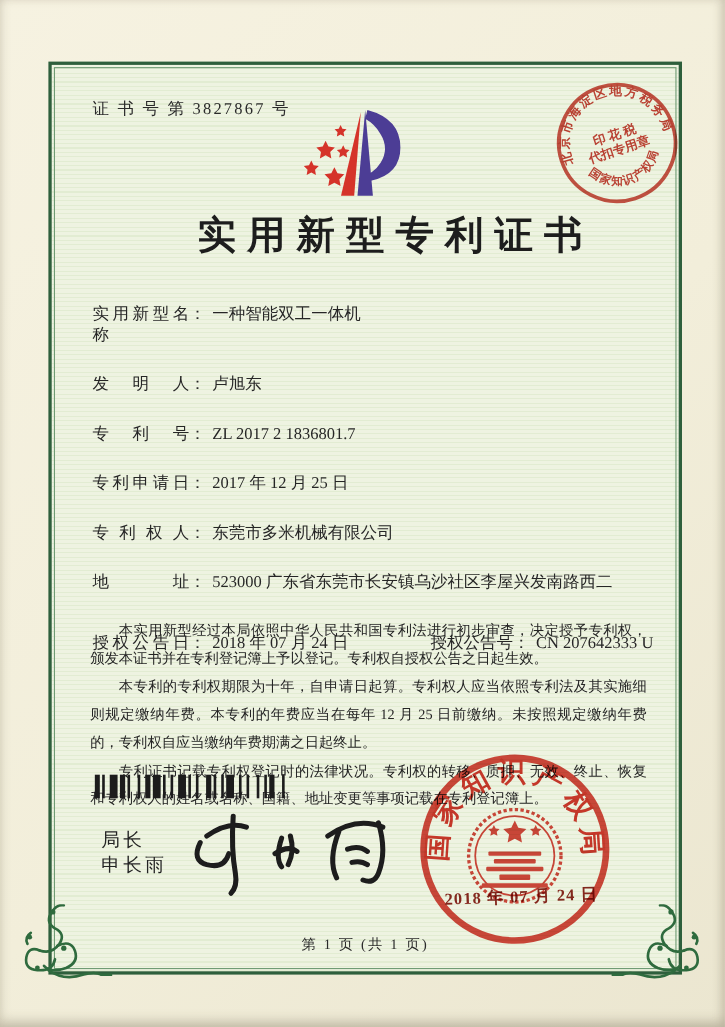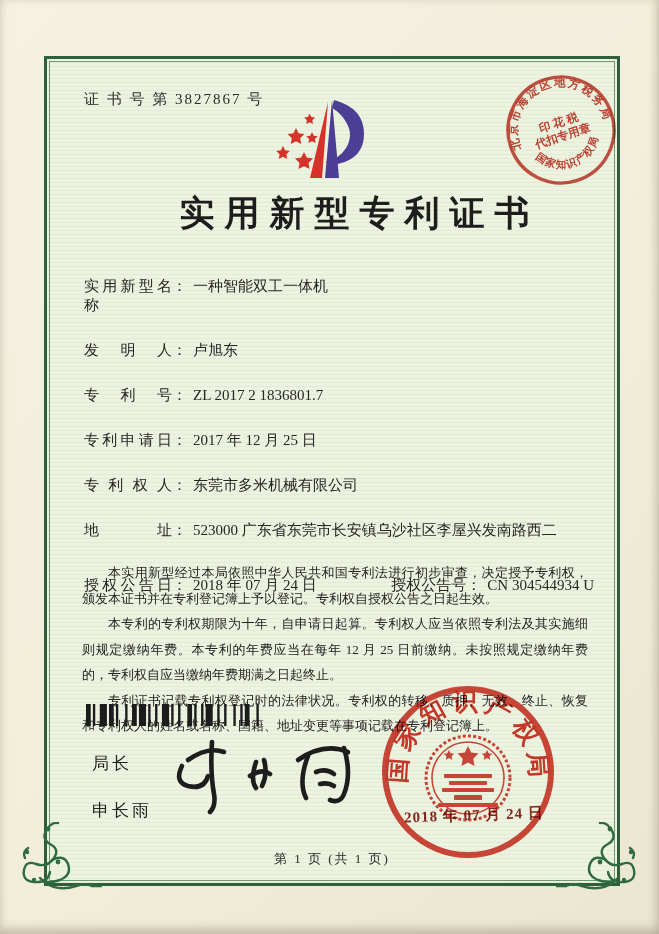--- a/index.html
+++ b/index.html
@@ -50,21 +50,21 @@
   
   .paras{
     position:absolute;left:82px;top:560px;width:506px;
     font-size:13px;line-height:25.5px;color:#242424;text-align:justify;
   }
   .paras p{margin:0;text-indent:2em;}
   
   .barcode{position:absolute;left:86px;top:704px;width:178px;height:22px;}
   
   .signer{position:absolute;left:92px;top:752px;font-size:17px;color:#232323;letter-spacing:3px;}
-  .signer div{margin-bottom:24px;}
+  .signer div{margin-bottom:0;}
   .signature{position:absolute;left:160px;top:732px;width:210px;height:86px;z-index:4;}
   
   .seal{position:absolute;left:378px;top:682px;width:180px;height:180px;mix-blend-mode:multiply;z-index:3;}
   .seal-date{
     position:absolute;left:386px;top:806px;width:176px;text-align:center;z-index:5;
     font-size:15px;font-weight:bold;color:#8f2a22;letter-spacing:1px;transform:rotate(-2deg);
     mix-blend-mode:multiply;
   }
   
   .tax-stamp{position:absolute;left:503px;top:72px;width:116px;height:116px;transform:rotate(-18deg);mix-blend-mode:multiply;z-index:3;}
@@ -169,21 +169,21 @@
     </div>
     <div class="frow grant-row">
       <div class="grant-right">
         <span class="flabel">授权公告日</span>
           <span class="colon">：</span>
         <div class="fvalue">2018 年 07 月 24 日</div>
       </div>
       <div class="grant-right">
         <span>授权公告号</span>
           <span class="colon">：</span>
-        <div class="fvalue">CN 304544934 U</div>
+        <div class="fvalue">CN 207642333 U</div>
       </div>
     </div>
   </div>
 
   <div class="paras">
     <p>本实用新型经过本局依照中华人民共和国专利法进行初步审查，决定授予专利权，颁发本证书并在专利登记簿上予以登记。专利权自授权公告之日起生效。</p>
     <p>本专利的专利权期限为十年，自申请日起算。专利权人应当依照专利法及其实施细则规定缴纳年费。本专利的年费应当在每年 12 月 25 日前缴纳。未按照规定缴纳年费的，专利权自应当缴纳年费期满之日起终止。</p>
     <p>专利证书记载专利权登记时的法律状况。专利权的转移、质押、无效、终止、恢复和专利权人的姓名或名称、国籍、地址变更等事项记载在专利登记簿上。</p>
   </div>
 

